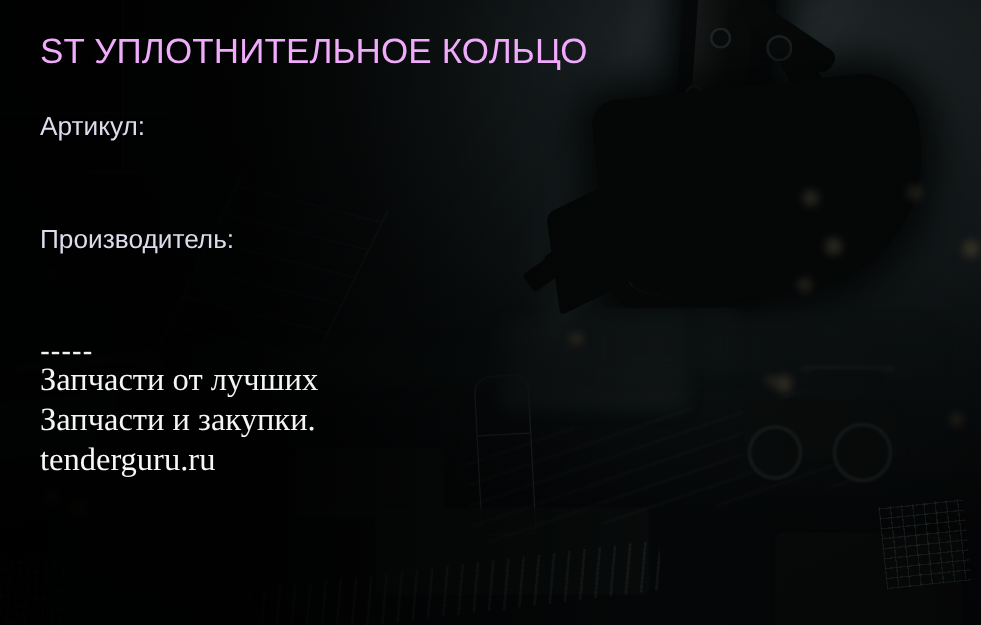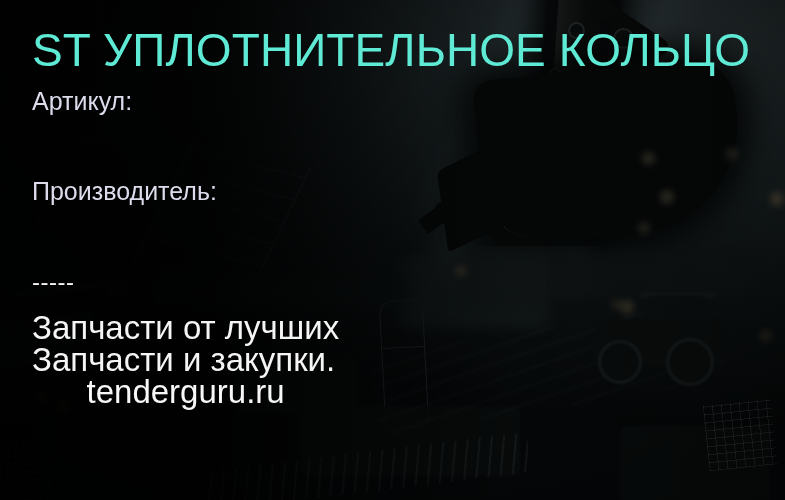--- a/index.html
+++ b/index.html
@@ -328,33 +328,33 @@
     width: 520px;
     height: 100%;
     z-index: 5;
   }
 
   .title {
     position: absolute;
     top: 27px;
     left: 0;
     margin: 0;
-    font-size: 46px;
+    font-size: 28px;
     font-weight: 400;
     line-height: 1;
     letter-spacing: .1px;
-    color: #5eead4;
+    color: #f0abfc;
     white-space: nowrap;
   }
 
   .field {
     position: absolute;
     left: 0;
     color: #dcdcec;
-    font-size: 25px;
+    font-size: 21px;
     font-weight: 400;
     line-height: 31px;
   }
   .field .label { display: block; }
   .field .value { display: block; }
 
   .field-article { top: 86px; }
   .field-manufacturer { top: 176px; text-align: center; }
 
   .divider {
@@ -364,29 +364,30 @@
     color: #f2f2f2;
     font-size: 24px;
     line-height: 24px;
     letter-spacing: .5px;
     font-weight: 400;
   }
 
   .tagline {
     position: absolute;
     left: 0;
-    top: 312px;
+    top: 288px;
     margin: 0;
     color: #f5f5f5;
-    font-size: 33px;
+    font-size: 26px;
     font-weight: 400;
     line-height: 32px;
+    font-family: Liberation Serif, serif;
   }
   .tagline .line { display: block; white-space: nowrap; }
-  .tagline .site { color: #f7f7f7; text-align: center; }
+  .tagline .site { color: #f7f7f7; }
 </style>
 </head>
 <body>
 
 <div class="banner">
 
   <div class="bg">
     <div class="bg-base"></div>
 
     <div class="shaft s1"></div>

